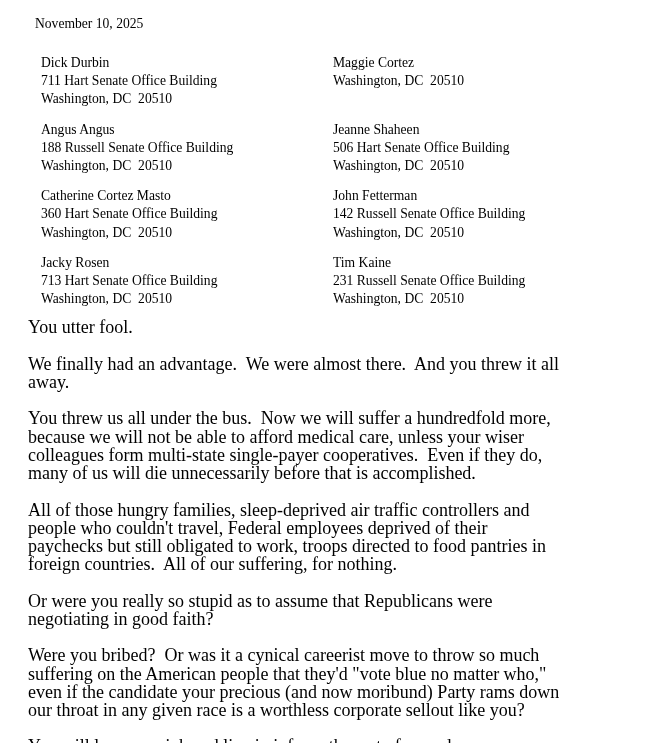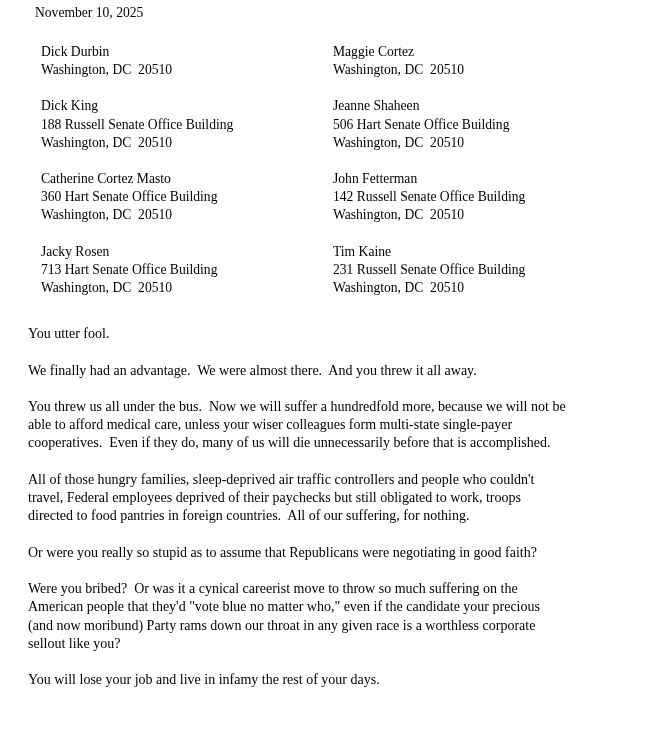--- a/index.html
+++ b/index.html
@@ -8,68 +8,69 @@
     width: 659px;
     height: 743px;
     background: #ffffff;
     color: #000000;
     font-family: "Liberation Serif", serif;
     overflow: hidden;
   }
   .page {
     width: 585px;
     height: 743px;
-    padding: 4px 19px 0 28px;
+    padding: 15px 19px 0 28px;
   }
   .date-line {
     font-size: 13.6px;
     line-height: 18px;
     margin: 0 0 21px 7px;
     white-space: pre-wrap;
   }
   .recipients {
     display: grid;
     grid-template-columns: 292px 1fr;
-    row-gap: 18px;
+    row-gap: 12px;
     margin-left: 13px;
-    margin-bottom: 28px;
+    margin-bottom: 10px;
   }
   .recipient-block div {
     font-size: 13.6px;
     line-height: 18.2px;
     white-space: pre-wrap;
   }
   .letter-body p {
-    font-size: 14px;
+    font-size: 18px;
     line-height: 18.3px;
     margin: 0 0 18px 0;
     white-space: pre-wrap;
   }
 </style>
 </head>
 <body>
 
 <div class="page">
 
   <div class="date-line">November 10, 2025</div>
 
   <div class="recipients">
 
     <div class="recipient-block">
       <div>Dick Durbin</div>
+      <div>711 Hart Senate Office Building</div>
       <div>Washington, DC  20510</div>
     </div>
 
     <div class="recipient-block">
       <div>Maggie Cortez</div>
       <div>Washington, DC  20510</div>
     </div>
 
     <div class="recipient-block">
-      <div>Dick King</div>
+      <div>Angus Angus</div>
       <div>188 Russell Senate Office Building</div>
       <div>Washington, DC  20510</div>
     </div>
 
     <div class="recipient-block">
       <div>Jeanne Shaheen</div>
       <div>506 Hart Senate Office Building</div>
       <div>Washington, DC  20510</div>
     </div>
 

